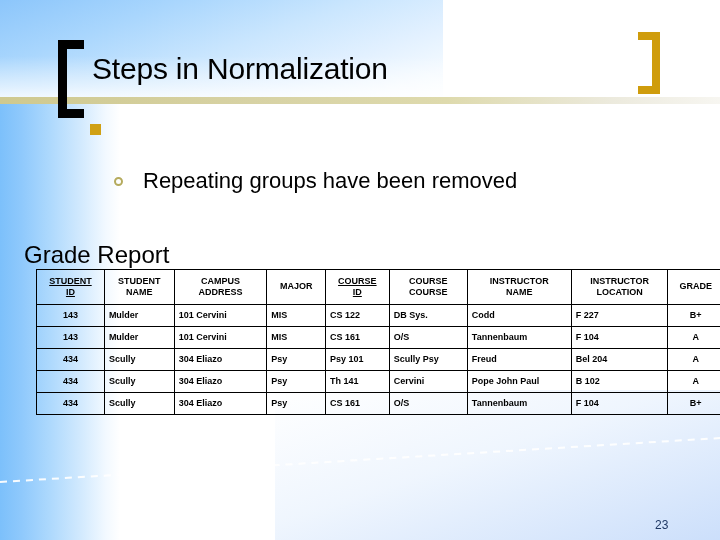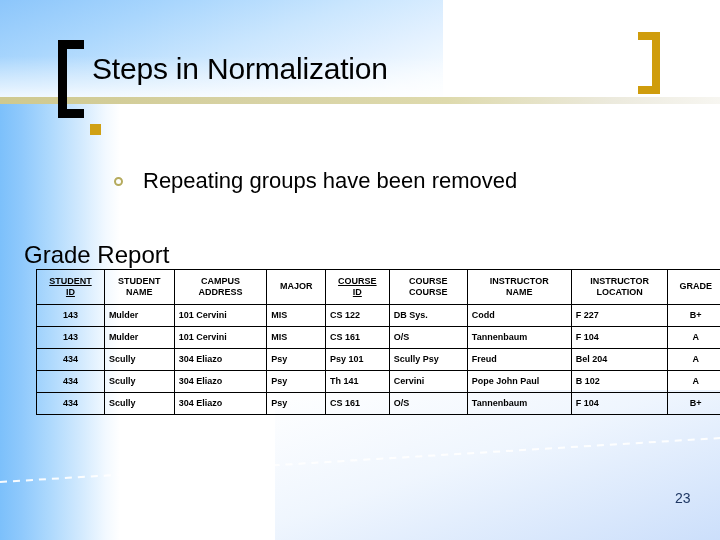--- a/index.html
+++ b/index.html
@@ -179,24 +179,23 @@
   .col-major { width: 57px; }
   .col-cid   { width: 62px; }
   .col-ctitle{ width: 76px; }
   .col-iname { width: 101px; }
   .col-iloc  { width: 94px; }
   .col-grade { width: 54px; }
 
   
   .slide-number {
     position: absolute;
-    left: 655px; top: 490px;
-    font-size: 14px;
+    left: 655px; top: 518px;
+    font-size: 12px;
     color: #1f3864;
-    margin-left: 20px;
   }
 </style>
 </head>
 <body>
 
 <div id="slide">
 
   <div class="bg-left-stripe"></div>
   <div class="bg-top-banner"></div>
   <div class="bg-top-banner-fade"></div>

